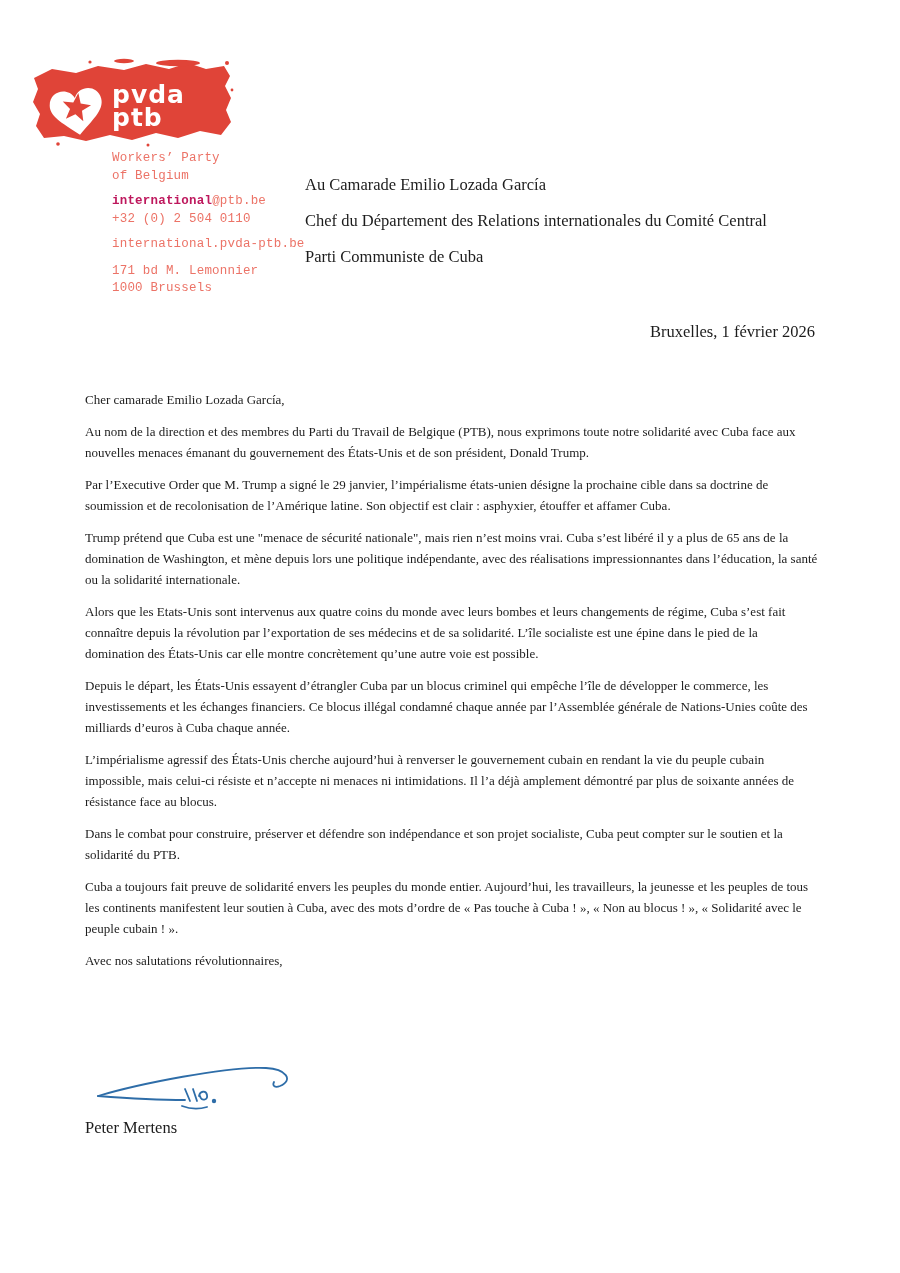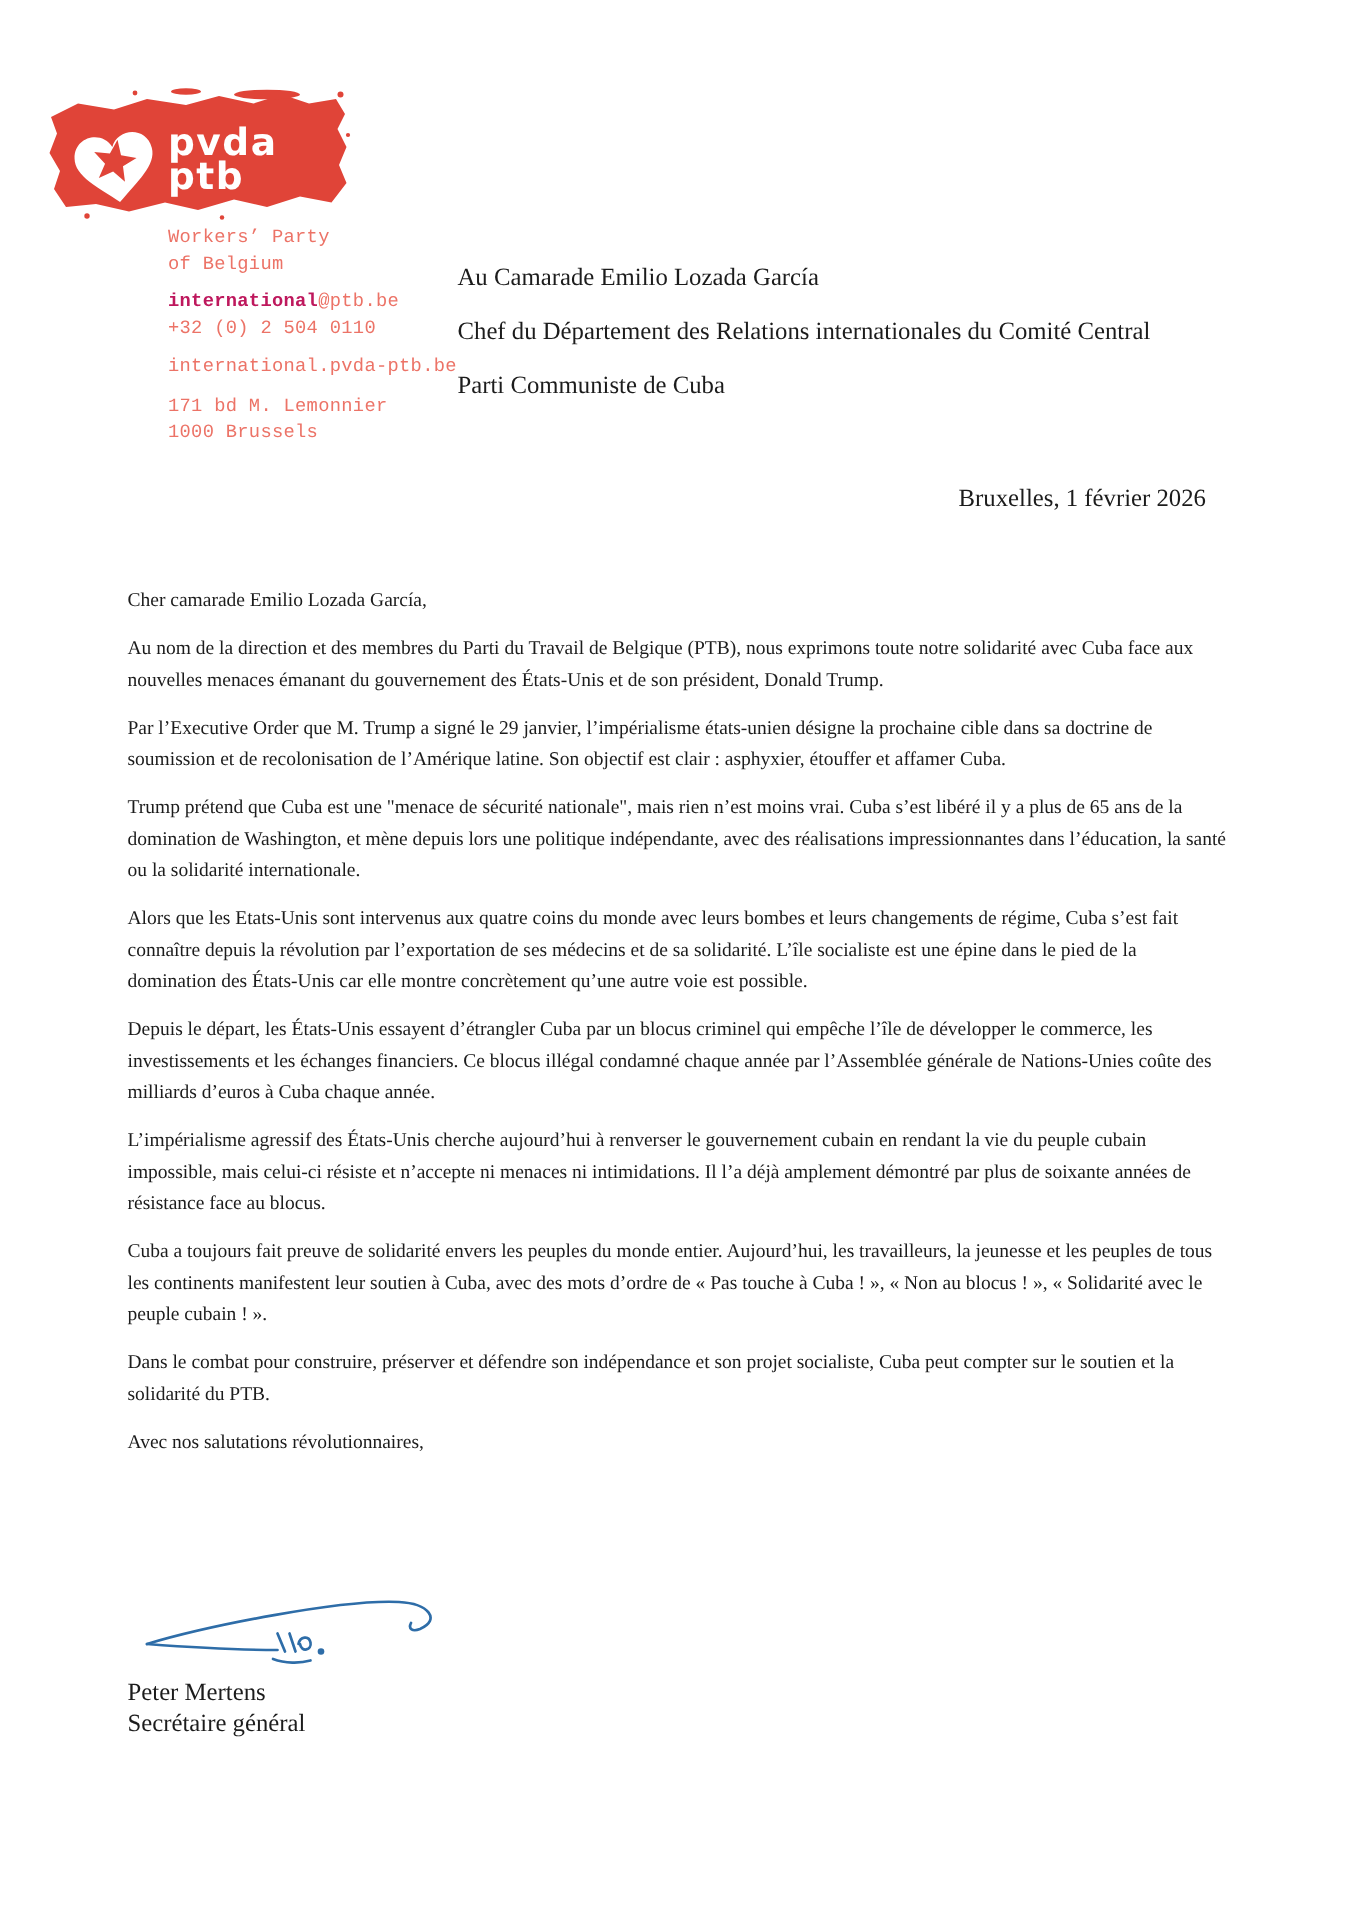--- a/index.html
+++ b/index.html
@@ -19,21 +19,21 @@
     font-size:12.5px;line-height:17.5px;
     color:#ec7367;letter-spacing:0.2px;
   }
   .contact .grp{margin-bottom:8px;font-family:Liberation Mono, monospace;}
   .contact .bold-part{font-weight:bold;color:#be185d;}
   .contact .site{margin-bottom:9px;}
   
   .recipient{position:absolute;left:305px;top:176px;font-size:16.5px;}
   .recipient p{margin:0 0 19px 0;line-height:17px;}
   .dateline{
-    position:absolute;top:322px;right:96px;
+    position:absolute;top:322px;right:85px;
     font-size:16.5px;text-align:center;
   }
   
   .body-text{
     position:absolute;left:85px;top:389px;width:738px;
     font-size:13px;line-height:21px;
   }
   .body-text p{margin:0 4px 11px 0;}
   .salutation p{margin:0;}
   .salutation{margin-bottom:11px;}
@@ -99,35 +99,34 @@
   <div class="body-text">
     <div class="salutation">
       <p>Cher camarade Emilio Lozada García,</p>
     </div>
     <p>Au nom de la direction et des membres du Parti du Travail de Belgique (PTB), nous exprimons toute notre solidarité avec Cuba face aux nouvelles menaces émanant du gouvernement des États-Unis et de son président, Donald Trump.</p>
     <p>Par l’Executive Order que M. Trump a signé le 29 janvier, l’impérialisme états-unien désigne la prochaine cible dans sa doctrine de soumission et de recolonisation de l’Amérique latine. Son objectif est clair : asphyxier, étouffer et affamer Cuba.</p>
     <p>Trump prétend que Cuba est une "menace de sécurité nationale", mais rien n’est moins vrai. Cuba s’est libéré il y a plus de 65 ans de la domination de Washington, et mène depuis lors une politique indépendante, avec des réalisations impressionnantes dans l’éducation, la santé ou la solidarité internationale.</p>
     <p>Alors que les Etats-Unis sont intervenus aux quatre coins du monde avec leurs bombes et leurs changements de régime, Cuba s’est fait connaître depuis la révolution par l’exportation de ses médecins et de sa solidarité. L’île socialiste est une épine dans le pied de la domination des États-Unis car elle montre concrètement qu’une autre voie est possible.</p>
     <p>Depuis le départ, les États-Unis essayent d’étrangler Cuba par un blocus criminel qui empêche l’île de développer le commerce, les investissements et les échanges financiers. Ce blocus illégal condamné chaque année par l’Assemblée générale de Nations-Unies coûte des milliards d’euros à Cuba chaque année.</p>
     <p>L’impérialisme agressif des États-Unis cherche aujourd’hui à renverser le gouvernement cubain en rendant la vie du peuple cubain impossible, mais celui-ci résiste et n’accepte ni menaces ni intimidations. Il l’a déjà amplement démontré par plus de soixante années de résistance face au blocus.</p>
+    <p>Dans le combat pour construire, préserver et défendre son indépendance et son projet socialiste, Cuba peut compter sur le soutien et la solidarité du PTB.</p>
     <p>Cuba a toujours fait preuve de solidarité envers les peuples du monde entier. Aujourd’hui, les travailleurs, la jeunesse et les peuples de tous les continents manifestent leur soutien à Cuba, avec des mots d’ordre de « Pas touche à Cuba ! », « Non au blocus ! », « Solidarité avec le peuple cubain ! ».</p>
-    <p>Dans le combat pour construire, préserver et défendre son indépendance et son projet socialiste, Cuba peut compter sur le soutien et la solidarité du PTB.</p>
     <p class="closing">Avec nos salutations révolutionnaires,</p>
   </div>
 
   <div class="sig-wrap">
     <svg width="215" height="58" viewBox="0 0 215 58">
       <g stroke="#2e6da8" fill="none" stroke-width="1.8" stroke-linecap="round">
         <path d="M10,40 C50,28 140,10 178,12 C198,13 206,24 192,30 C187,32 184,30 186,26"></path>
         <path d="M10,40 C36,42 76,44 97,44"></path>
         <path d="M97,33 l5,12 M105,33 l4,12 M111,40 c1,-5 7,-6 8,-1 c1,5 -6,7 -7,1"></path>
         <path d="M94,50 c8,3 18,3 25,1"></path>
       </g>
       <circle cx="126" cy="45" r="2.2" fill="#2e6da8"></circle>
     </svg>
   </div>
 
   <div class="signoff">
     <p>Peter Mertens</p>
-    <p>Secrétaire général</p>
   </div>
 
 </div>
 
 </body></html>

